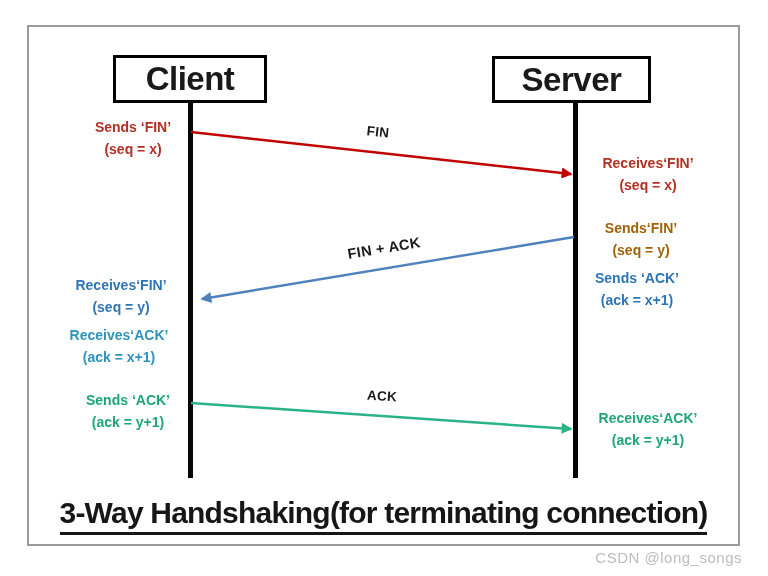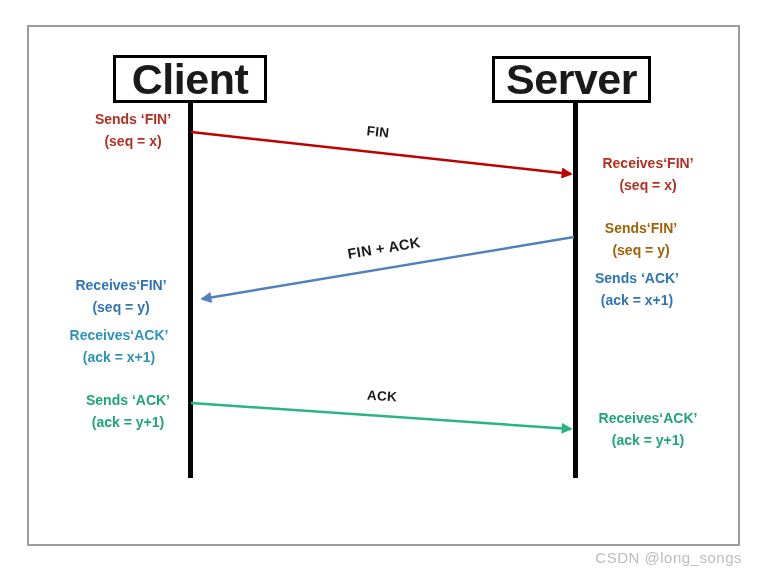--- a/index.html
+++ b/index.html
@@ -7,40 +7,40 @@
     position:relative;width:768px;height:576px;background:#ffffff;
     font-family:"Liberation Sans",sans-serif;overflow:hidden;
   }
   .frame{
     position:absolute;left:27px;top:25px;width:713px;height:521px;
     border:2px solid #9b9b9b;box-sizing:border-box;background:#ffffff;
   }
   .actor-box{
     position:absolute;border:3px solid #000;background:#ffffff;box-sizing:border-box;
     display:flex;align-items:center;justify-content:center;
-    font-weight:bold;font-size:43px;color:#1a1a1a;letter-spacing:-0.5px;
+    font-weight:bold;font-size:33px;color:#1a1a1a;letter-spacing:-0.5px;
   }
   .actor-box.client{left:113px;top:55px;width:154px;height:48px;}
   .actor-box.server{left:492px;top:56px;width:159px;height:47px;}
   .lifeline{position:absolute;width:5px;background:#060606;top:101px;height:377px;}
   .lifeline.client{left:188px;}
   .lifeline.server{left:573px;}
   svg.arrows{position:absolute;left:0;top:0;width:768px;height:576px;pointer-events:none;}
   .msg-label{
     position:absolute;font-weight:bold;font-size:13.5px;color:#1a1a1a;
     transform:translate(-50%,-50%);white-space:nowrap;letter-spacing:0.3px;
   }
   .msg-label.fin{left:378px;top:132px;transform:translate(-50%,-50%) rotate(6.3deg);}
   .msg-label.finack{left:384px;top:248px;font-size:14.5px;transform:translate(-50%,-50%) rotate(-9.4deg);}
   .msg-label.ack{left:382px;top:396px;transform:translate(-50%,-50%) rotate(3.9deg);}
   .evt{
     position:absolute;transform:translateX(-50%);text-align:center;
     font-weight:bold;font-size:14px;line-height:22px;white-space:nowrap;
   }
-  .evt.c1{left:133px;top:108px;text-align:center;}
+  .evt.c1{left:133px;top:116px;text-align:center;}
   .evt.c2{left:121px;top:274px;}
   .evt.c3{left:119px;top:324px;}
   .evt.c4{left:128px;top:389px;}
   .evt.s1{left:648px;top:152px;}
   .evt.s2{left:641px;top:217px;}
   .evt.s3{left:637px;top:267px;}
   .evt.s4{left:648px;top:407px;}
   .title-band{
     position:absolute;left:27px;top:497px;width:713px;text-align:center;
   }
@@ -118,16 +118,19 @@
   </div>
   <div class="evt s3" style="color: rgb(46, 117, 182);">
     <div>Sends ‘ACK’</div>
     <div>(ack = x+1)</div>
   </div>
   <div class="evt s4" style="color: rgb(30, 166, 120);">
     <div>Receives‘ACK’</div>
     <div>(ack = y+1)</div>
   </div>
 
+  <div class="title-band">
+    <span>3-Way Handshaking(for terminating connection)</span>
+  </div>
 
   <div class="watermark">CSDN @long_songs</div>
 
 </div>
 
 </body></html>

